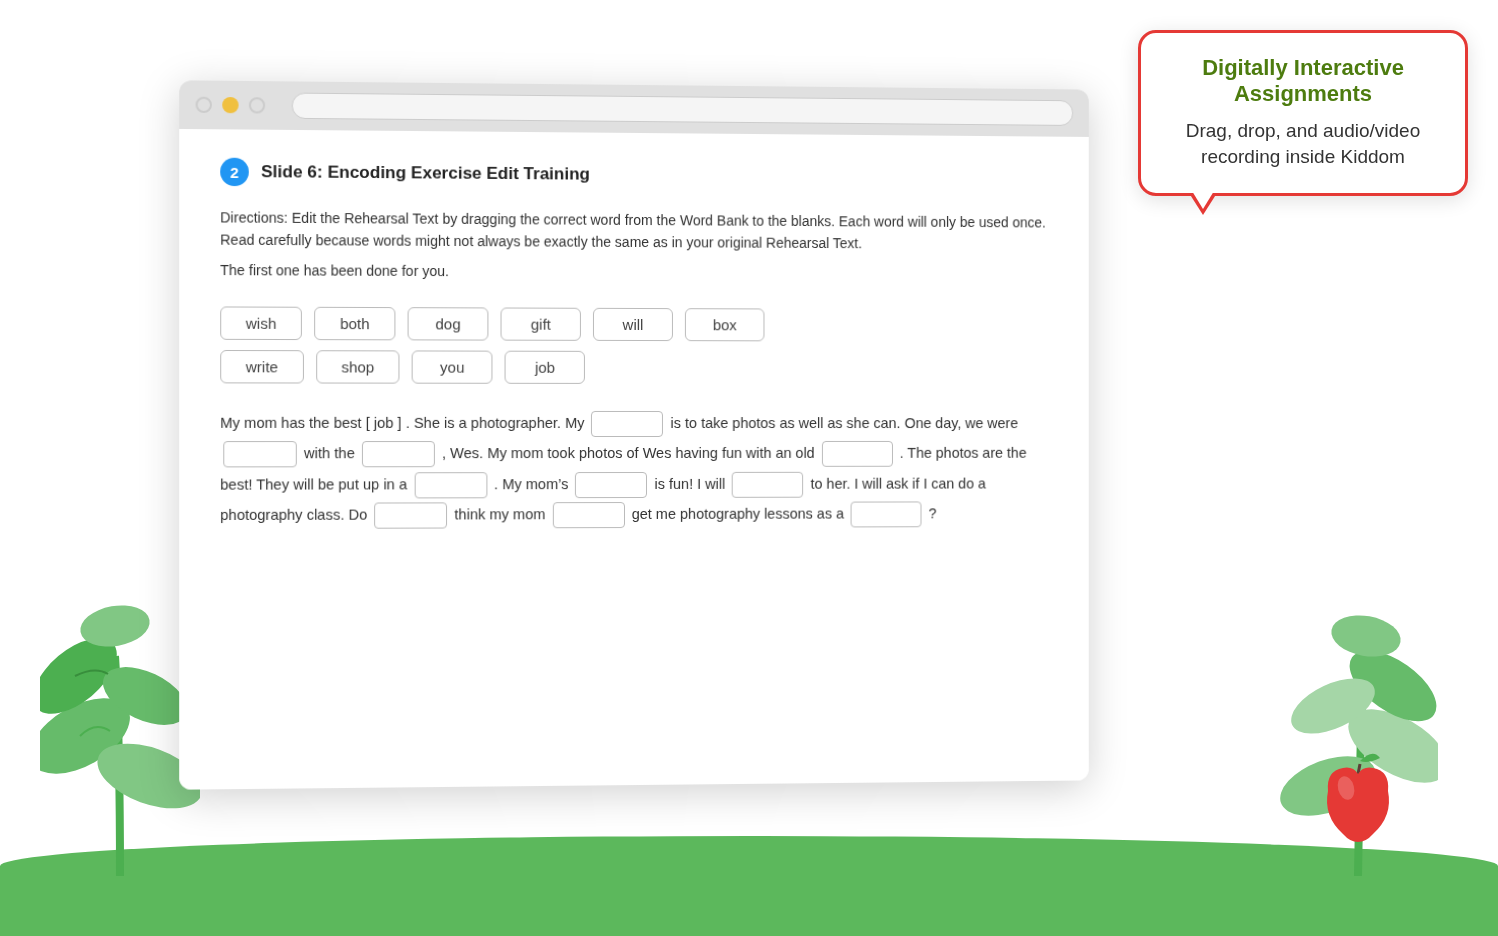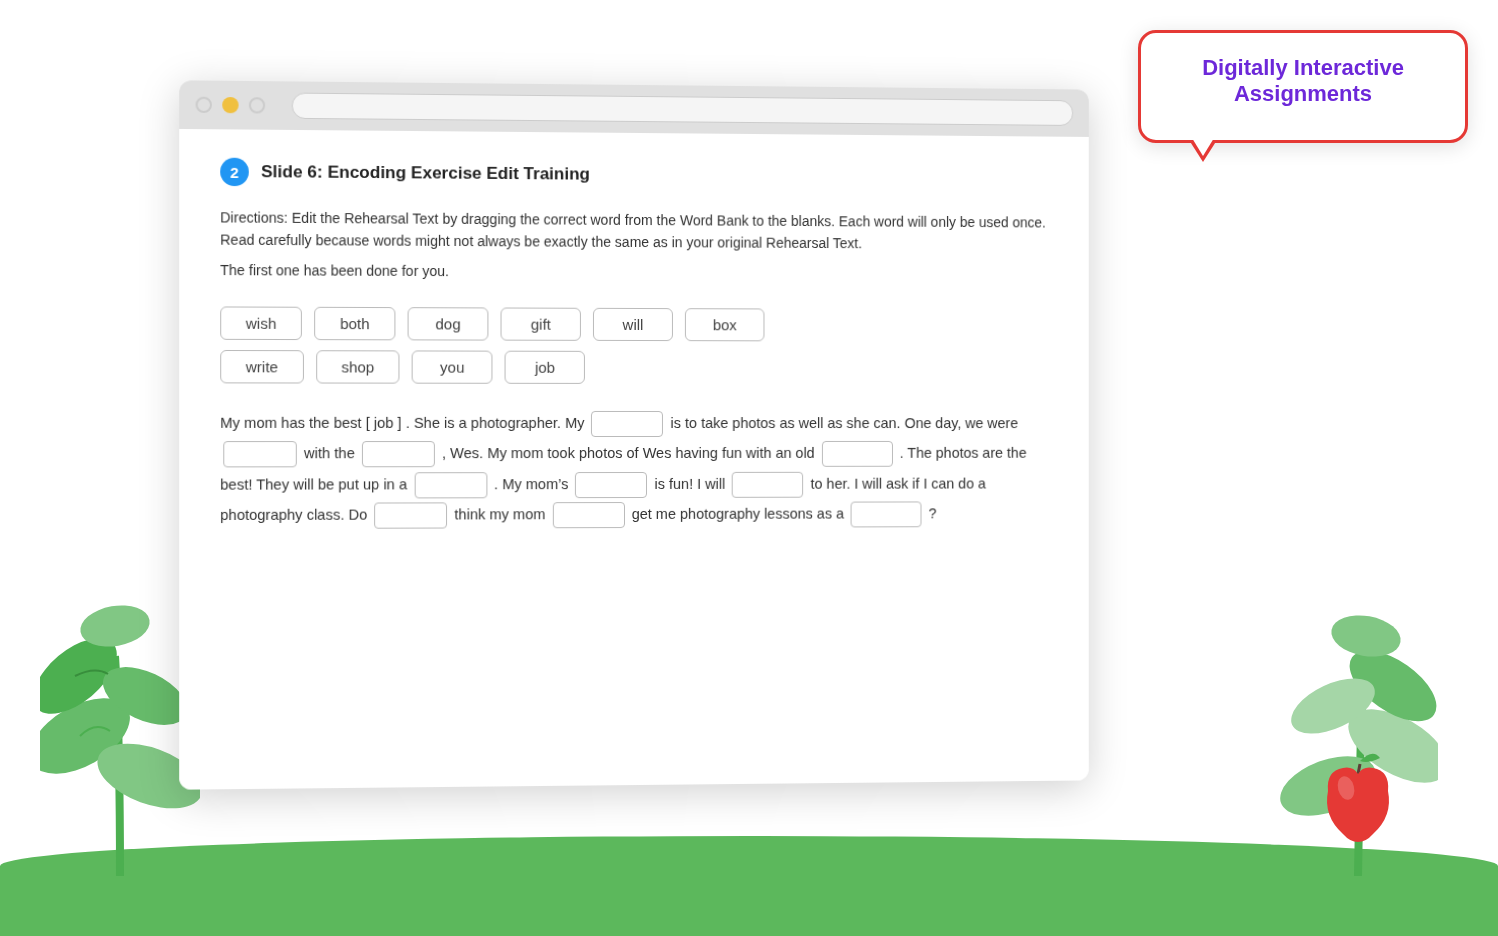--- a/index.html
+++ b/index.html
@@ -227,21 +227,21 @@
       height: 0;
       border-left: 11px solid transparent;
       border-right: 11px solid transparent;
       border-top: 18px solid #fff;
       z-index: 1;
     }
 
     .callout-title {
       font-size: 22px;
       font-weight: bold;
-      color: #6d28d9;
+      color: #4d7c0f;
       line-height: 1.2;
       margin-bottom: 10px;
     }
 
     .callout-desc {
       font-size: 19px;
       color: #333;
       line-height: 1.4;
     }
   </style>
@@ -293,20 +293,21 @@
       <path d="M20 45 Q18 25 35 22 Q45 20 50 28 Q55 20 65 22 Q82 25 80 45 Q85 70 65 88 Q58 96 50 96 Q42 96 35 88 Q15 70 20 45Z" fill="#e53935"></path>
 
       <ellipse cx="38" cy="42" rx="8" ry="12" fill="rgba(255,255,255,0.2)" transform="rotate(-15 38 42)"></ellipse>
     </svg>
   </div>
 
 </div>
 
 <div class="callout-box">
   <div class="callout-title">Digitally Interactive Assignments</div>
+  <div class="callout-desc">Drag, drop, and audio/video recording inside Kiddom</div>
 </div>
 
 <div class="browser-window">
 
   <div class="browser-titlebar">
     <div class="browser-dot dot-red"></div>
     <div class="browser-dot dot-yellow"></div>
     <div class="browser-dot dot-green"></div>
     <div class="browser-addressbar"></div>
   </div>

